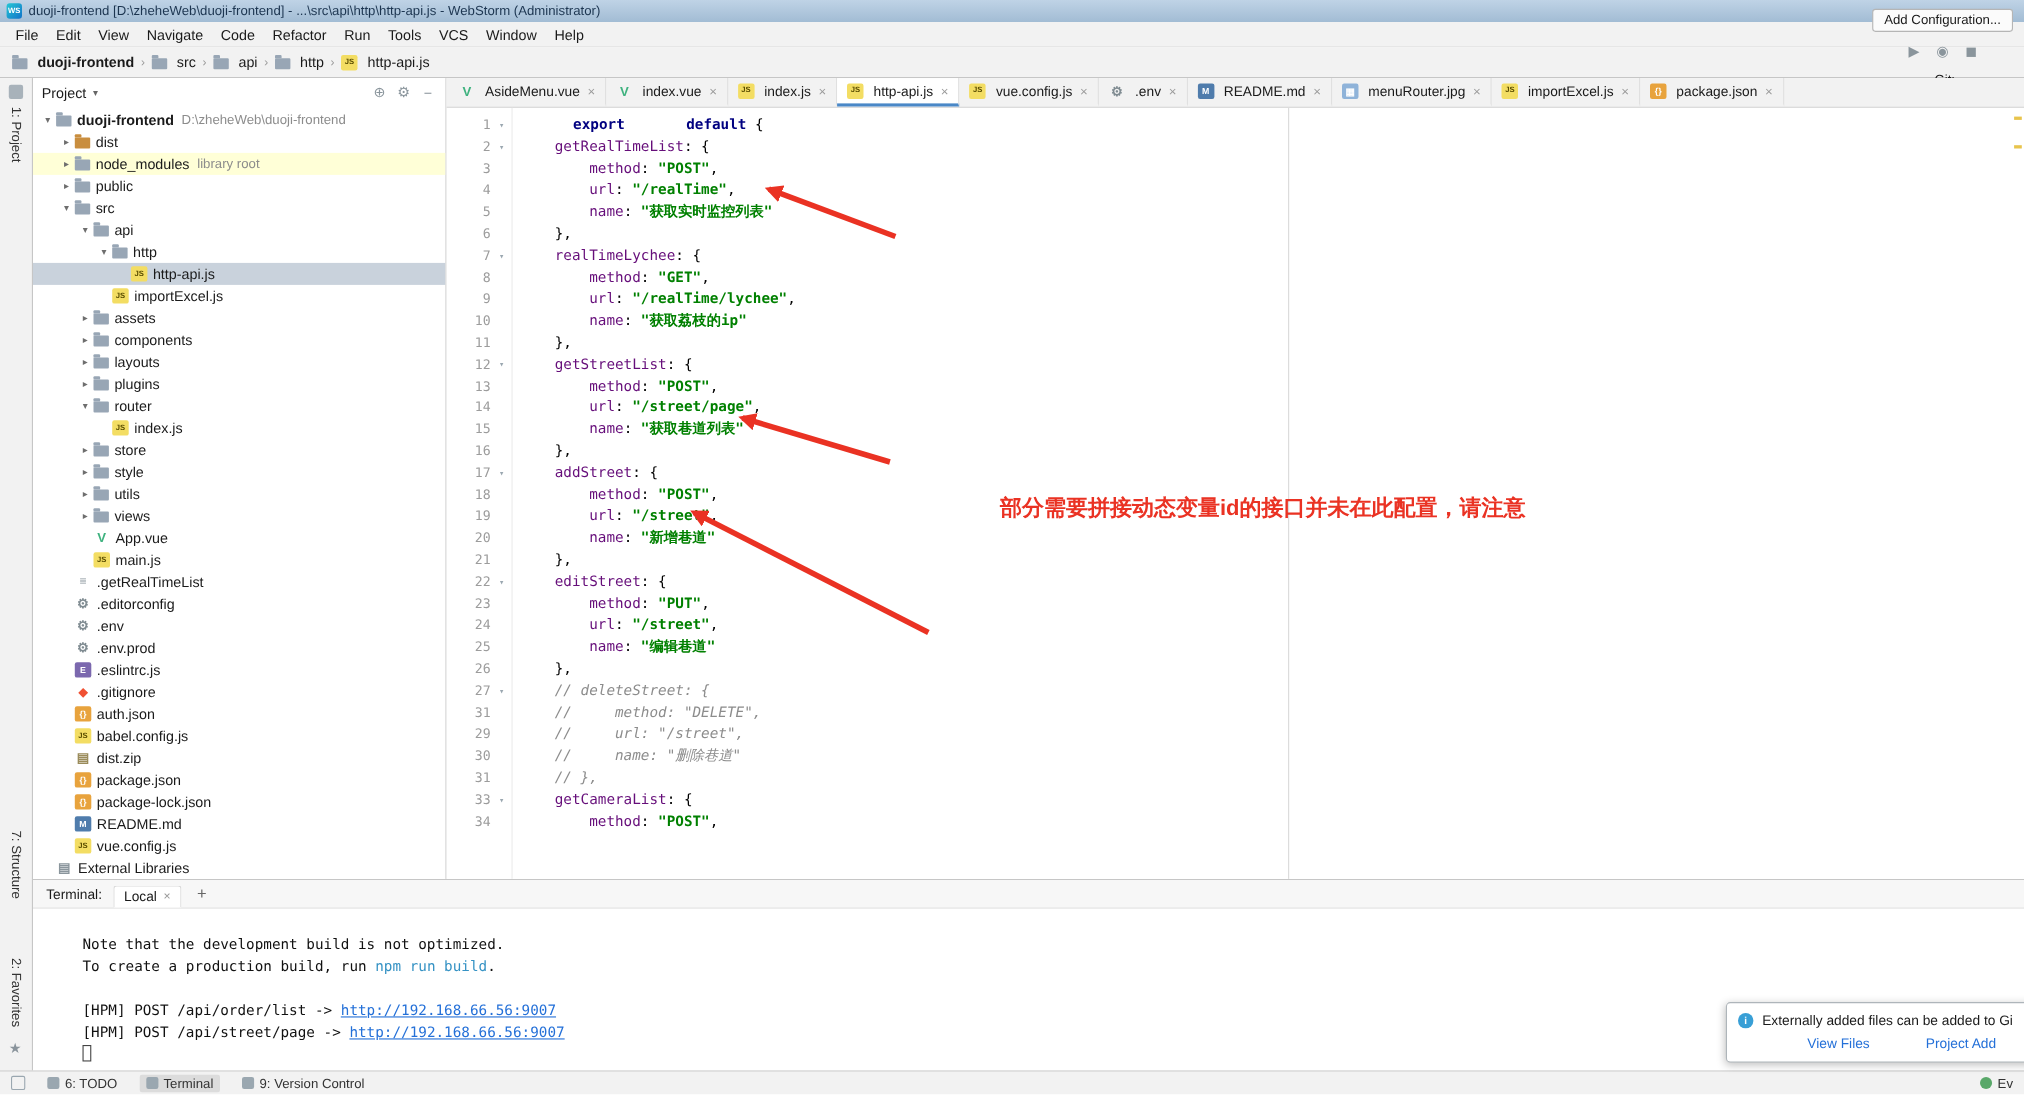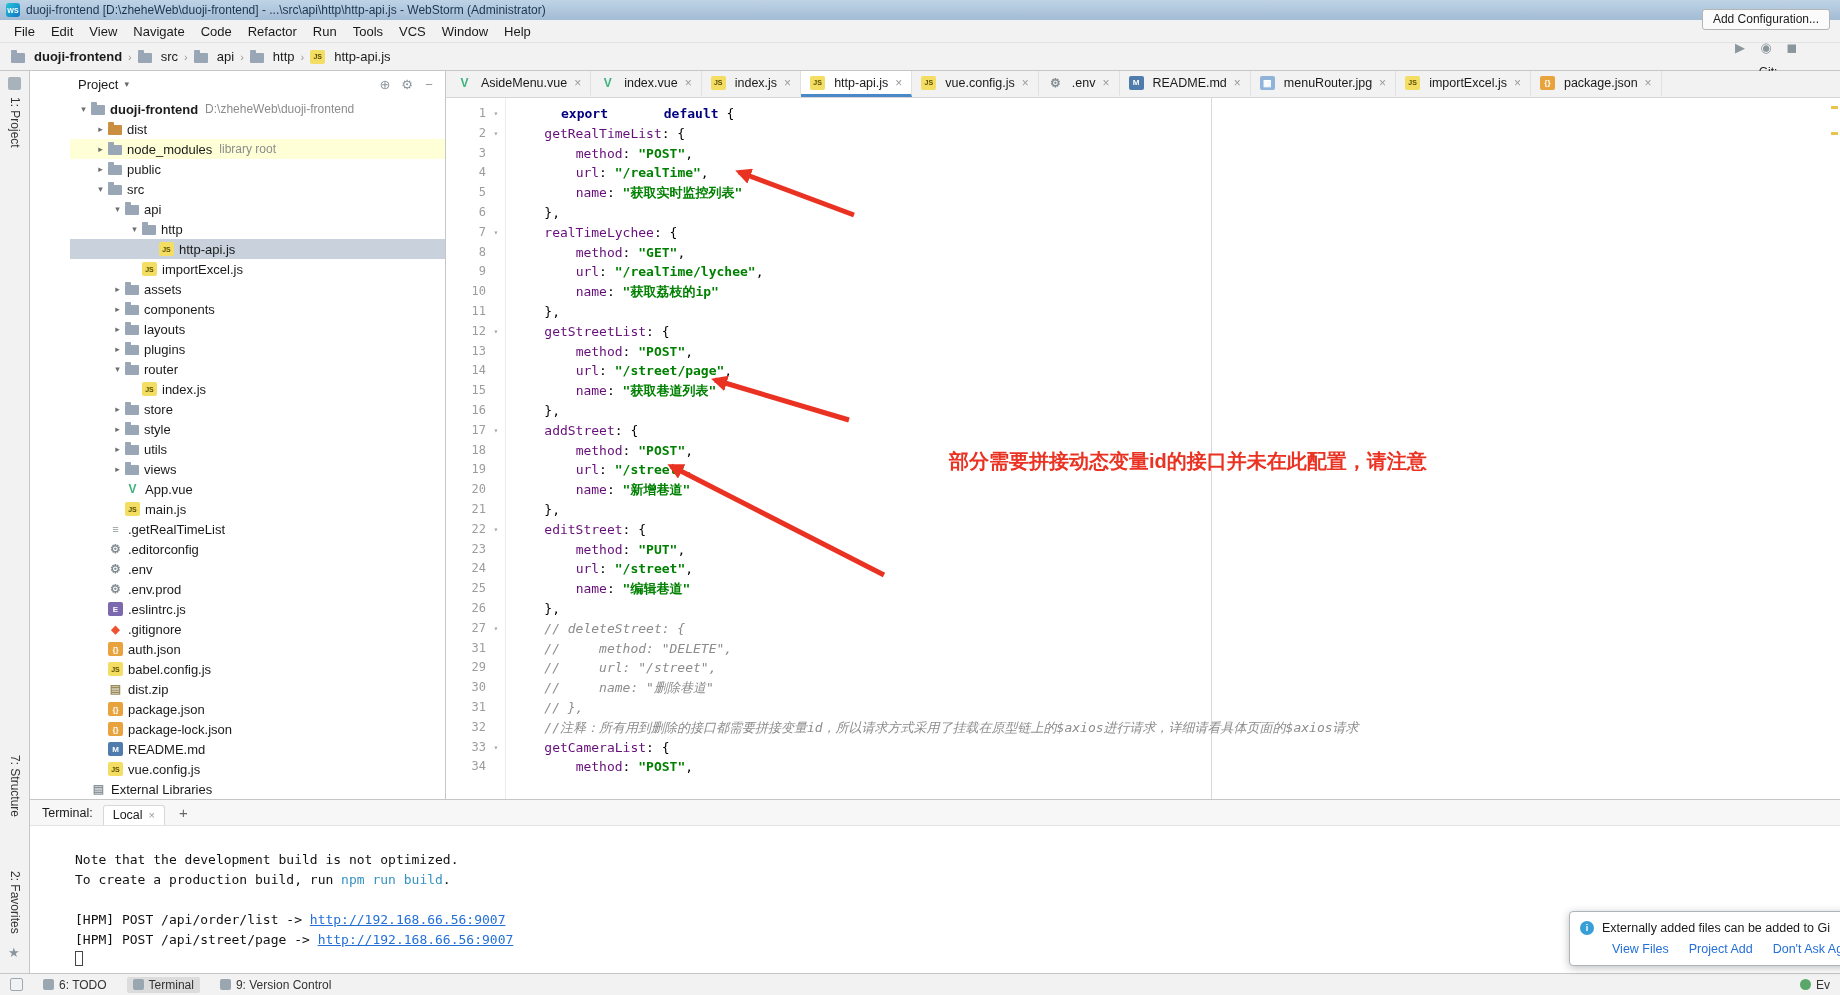--- a/index.html
+++ b/index.html
@@ -29,21 +29,21 @@
 
 .content-row{display:flex;height:902px;}
 .left-strip{width:30px;background:#f2f2f2;border-right:1px solid #c6c6c6;position:relative;flex:none;}
 .vlabel{position:absolute;left:8px;writing-mode:vertical-rl;font-size:12px;color:#333;white-space:nowrap;}
 .mini-ic{position:absolute;left:8px;width:13px;height:13px;background:#a8b2ba;border-radius:2px;}
 .star{position:absolute;left:8px;color:#8a949c;font-size:13px;}
 .right-col{flex:1;display:flex;flex-direction:column;min-width:0;}
 .main-row{display:flex;height:729px;border-bottom:1px solid #c6c6c6;}
 
 
-.project-panel{width:376px;flex:none;border-right:1px solid #c6c6c6;display:flex;flex-direction:column;background:#fff;margin-left:40px;}
+.project-panel{width:376px;flex:none;border-right:1px solid #c6c6c6;display:flex;flex-direction:column;background:#fff;}
 .pp-header{height:26px;display:flex;align-items:center;gap:6px;padding:0 8px;font-size:13px;flex:none;}
 .pp-caret{font-size:9px;color:#666;}
 .pp-spacer{flex:1;}
 .pp-ic{color:#8a959c;font-size:13px;width:16px;text-align:center;}
 .tree{flex:1;overflow:hidden;padding-top:2px;font-size:13px;}
 .tree-row{height:20px;display:flex;align-items:center;white-space:nowrap;}
 .tree-row.selected{background:#c9d2dc;}
 .tree-row.hl{background:#ffffd7;}
 .tree-row .arrow{width:15px;flex:none;text-align:center;color:#6e6e6e;font-size:9px;}
 .tree-lbl.b{font-weight:bold;}
@@ -109,21 +109,21 @@
 .sb-item.active{background:#dcdcdc;}
 .sb-ic{width:11px;height:11px;background:#9aa7b0;border-radius:2px;flex:none;}
 .sb-right{margin-left:auto;display:flex;align-items:center;gap:5px;white-space:nowrap;}
 .sb-green{width:11px;height:11px;border-radius:50%;background:#59a869;flex:none;}
 
 
 .notification{position:absolute;left:1569px;top:911px;width:330px;background:#fff;border:1px solid #aeb5ba;border-radius:4px;box-shadow:0 2px 8px rgba(0,0,0,.25);padding:9px 10px;z-index:10;font-size:12.5px;}
 .notif-row1{display:flex;align-items:center;gap:8px;white-space:nowrap;overflow:hidden;}
 .notif-info{width:14px;height:14px;border-radius:50%;background:#389fd6;color:#fff;font-size:9px;font-weight:bold;display:flex;align-items:center;justify-content:center;flex:none;}
 .notif-links{display:flex;gap:20px;margin:7px 0 0 32px;white-space:nowrap;overflow:hidden;}
-.notif-link{color:#2470d8;}
+.notif-link{color:#2470d8;margin-left:31px;}
 </style>
 </head>
 <body>
 
 <div class="title-bar">
   <span class="ws-logo">WS</span>
   <span>duoji-frontend [D:\zheheWeb\duoji-frontend] - ...\src\api\http\http-api.js - WebStorm (Administrator)</span>
 </div>
 
 <div class="menu-bar" id="menu-bar">
@@ -591,25 +591,20 @@
               </div>
               <div class="code-line">
                 <span class="ln">30</span>
                 <span class="fold"></span>
                 <span class="code-text"><span class="tk-t">    </span><span class="tk-c">//     name: "删除巷道"</span></span>
               </div>
               <div class="code-line">
                 <span class="ln">31</span>
                 <span class="fold"></span>
                 <span class="code-text"><span class="tk-t">    </span><span class="tk-c">// },</span></span>
-              </div>
-              <div class="code-line">
-                <span class="ln">32</span>
-                <span class="fold"></span>
-                <span class="code-text"><span class="tk-t">    </span><span class="tk-c">//注释：所有用到删除的接口都需要拼接变量id，所以请求方式采用了挂载在原型链上的$axios进行请求，详细请看具体页面的$axios请求</span></span>
               </div>
               <div class="code-line">
                 <span class="ln">33</span>
                 <span class="fold">▾</span>
                 <span class="code-text"><span class="tk-t">    </span><span class="tk-p">getCameraList</span><span class="tk-t">: {</span></span>
               </div>
               <div class="code-line">
                 <span class="ln">34</span>
                 <span class="fold"></span>
                 <span class="code-text"><span class="tk-t">        </span><span class="tk-p">method</span><span class="tk-t">: </span><span class="tk-s">"POST"</span><span class="tk-t">,</span></span>

